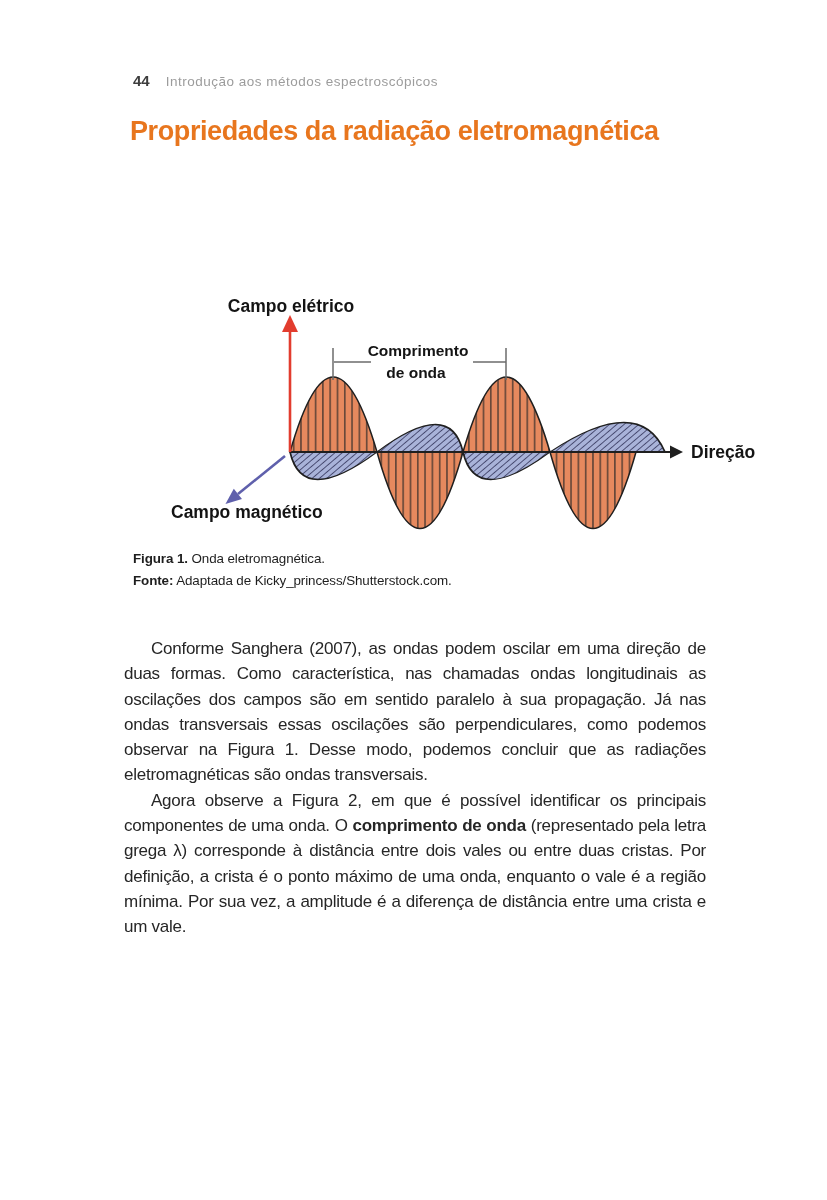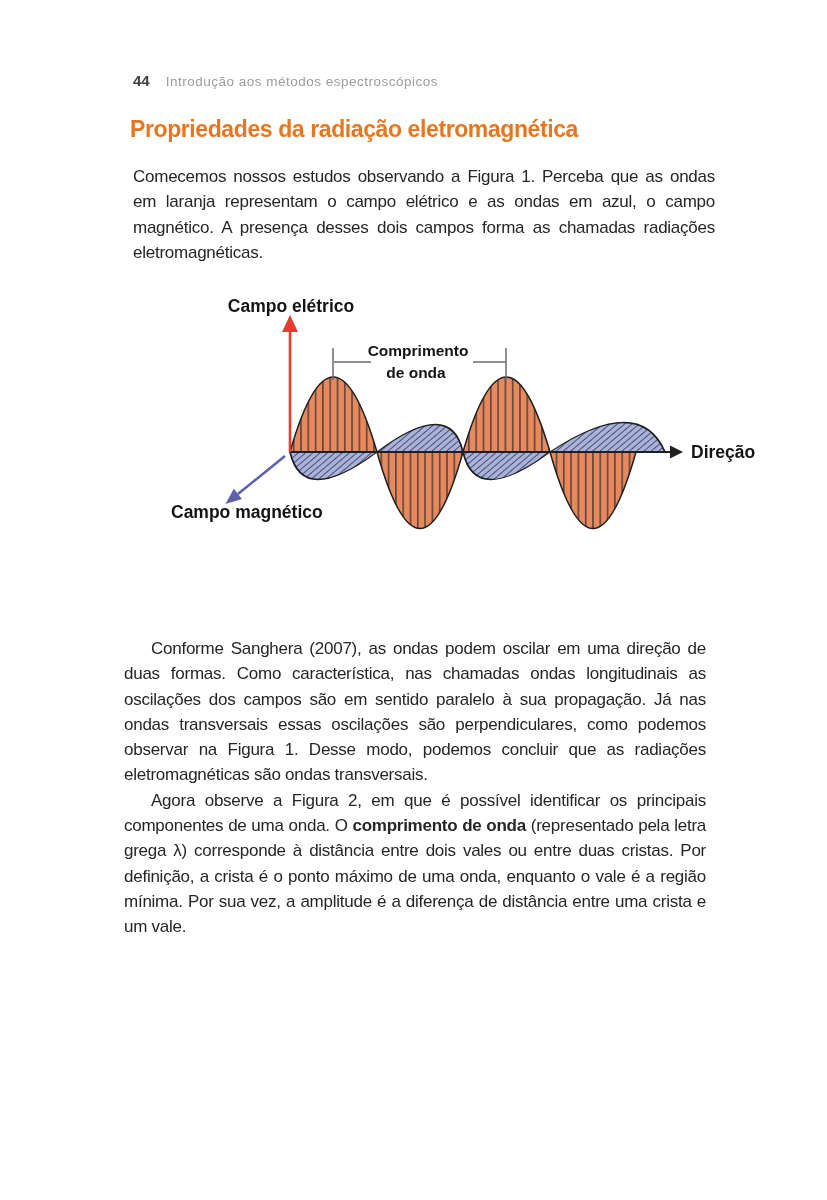--- a/index.html
+++ b/index.html
@@ -16,21 +16,21 @@
     font-size:13.5px;color:#9c9c9c;letter-spacing:.5px;
     white-space:nowrap;
     text-align:center;
   }
   .running-head .pagenum{
     font-size:15px;font-weight:bold;color:#3d3d3d;
     margin-right:16px;letter-spacing:0;
   }
   h1.title{
     position:absolute;left:130px;top:116px;margin:0;
-    font-size:23px;font-weight:bold;color:#e8761e;
+    font-size:27px;font-weight:bold;color:#e8761e;
     letter-spacing:-.4px;white-space:nowrap;
   }
   .bodytext{
     font-size:17px;line-height:25.3px;letter-spacing:-.25px;
     text-align:justify;color:#262626;
   }
   .para1{position:absolute;left:133px;top:164px;width:582px;}
   .bodyblock{position:absolute;left:124px;top:636px;width:582px;}
   .bodyblock p{margin:0;text-indent:27px;}
   .figure-wrap{position:absolute;left:130px;top:285px;width:590px;height:260px;margin-left:36px;}
@@ -45,21 +45,20 @@
 <body>
 
 <div class="page">
 
   <div class="running-head">
     <span class="pagenum">44</span><span>Introdução aos métodos espectroscópicos</span>
   </div>
 
   <h1 class="title">Propriedades da radiação eletromagnética</h1>
 
-  <div class="bodytext para1">Comecemos nossos estudos observando a Figura 1. Perceba que as ondas em laranja representam o campo elétrico e as ondas em azul, o campo magnético. A presença desses dois campos forma as chamadas radiações eletromagnéticas.</div>
 
   <div class="figure-wrap">
     <svg viewBox="0 0 590 260" width="590" height="260">
       <defs>
         <pattern id="vhatch" width="7.3" height="12" patternUnits="userSpaceOnUse">
           <path d="M3.6,0 V12" stroke="#262626" stroke-width="1.1"></path>
         </pattern>
         <pattern id="dhatch" width="6.2" height="6.2" patternUnits="userSpaceOnUse" patternTransform="rotate(32)">
           <path d="M3,0 V6.2" stroke="#2e2f55" stroke-width="1"></path>
         </pattern>
@@ -109,19 +108,23 @@
       </g>
 
       <text x="125" y="27" font-size="17.5" text-anchor="middle">Campo elétrico</text>
       <text x="252" y="71" font-size="15.5" text-anchor="middle">Comprimento</text>
       <text x="250" y="93" font-size="15.5" text-anchor="middle">de onda</text>
       <text x="525" y="173" font-size="17.5" text-anchor="start">Direção</text>
       <text x="5" y="233" font-size="17.5" text-anchor="start">Campo magnético</text>
     </svg>
   </div>
 
+  <div class="fig-caption">
+    <div><b>Figura 1.</b><span> Onda eletromagnética.</span></div>
+    <div><b>Fonte:</b><span> Adaptada de Kicky_princess/Shutterstock.com.</span></div>
+  </div>
 
   <div class="bodytext bodyblock">
     <p>Conforme Sanghera (2007), as ondas podem oscilar em uma direção de duas formas. Como característica, nas chamadas ondas longitudinais as oscilações dos campos são em sentido paralelo à sua propagação. Já nas ondas transversais essas oscilações são perpendiculares, como podemos observar na Figura 1. Desse modo, podemos concluir que as radiações eletromagnéticas são ondas transversais.</p>
     <p><span>Agora observe a Figura 2, em que é possível identificar os principais componentes de uma onda. O </span><b>comprimento de onda</b><span> (representado pela letra grega λ) corresponde à distância entre dois vales ou entre duas cristas. Por definição, a crista é o ponto máximo de uma onda, enquanto o vale é a região mínima. Por sua vez, a amplitude é a diferença de distância entre uma crista e um vale.</span></p>
   </div>
 
 </div>
 
 </body></html>

